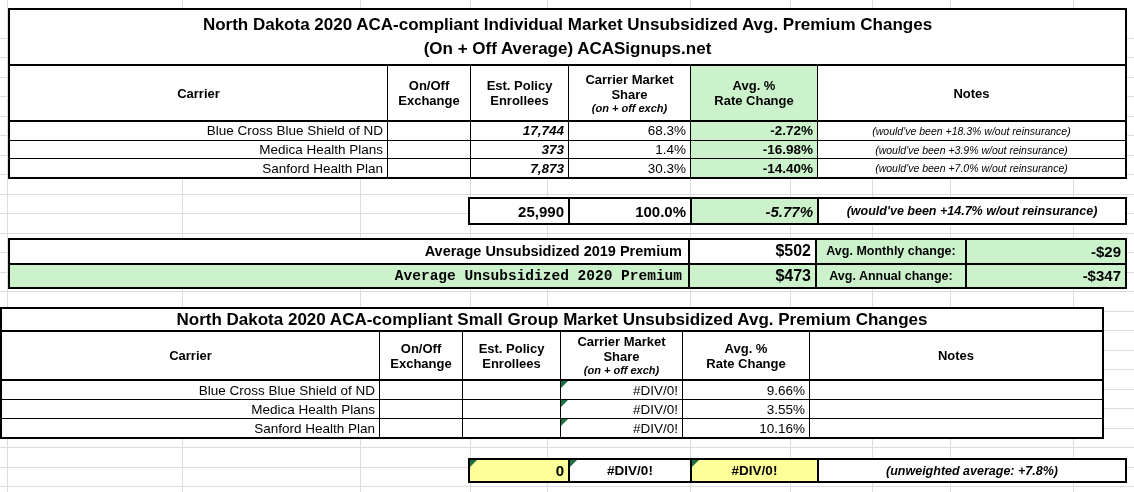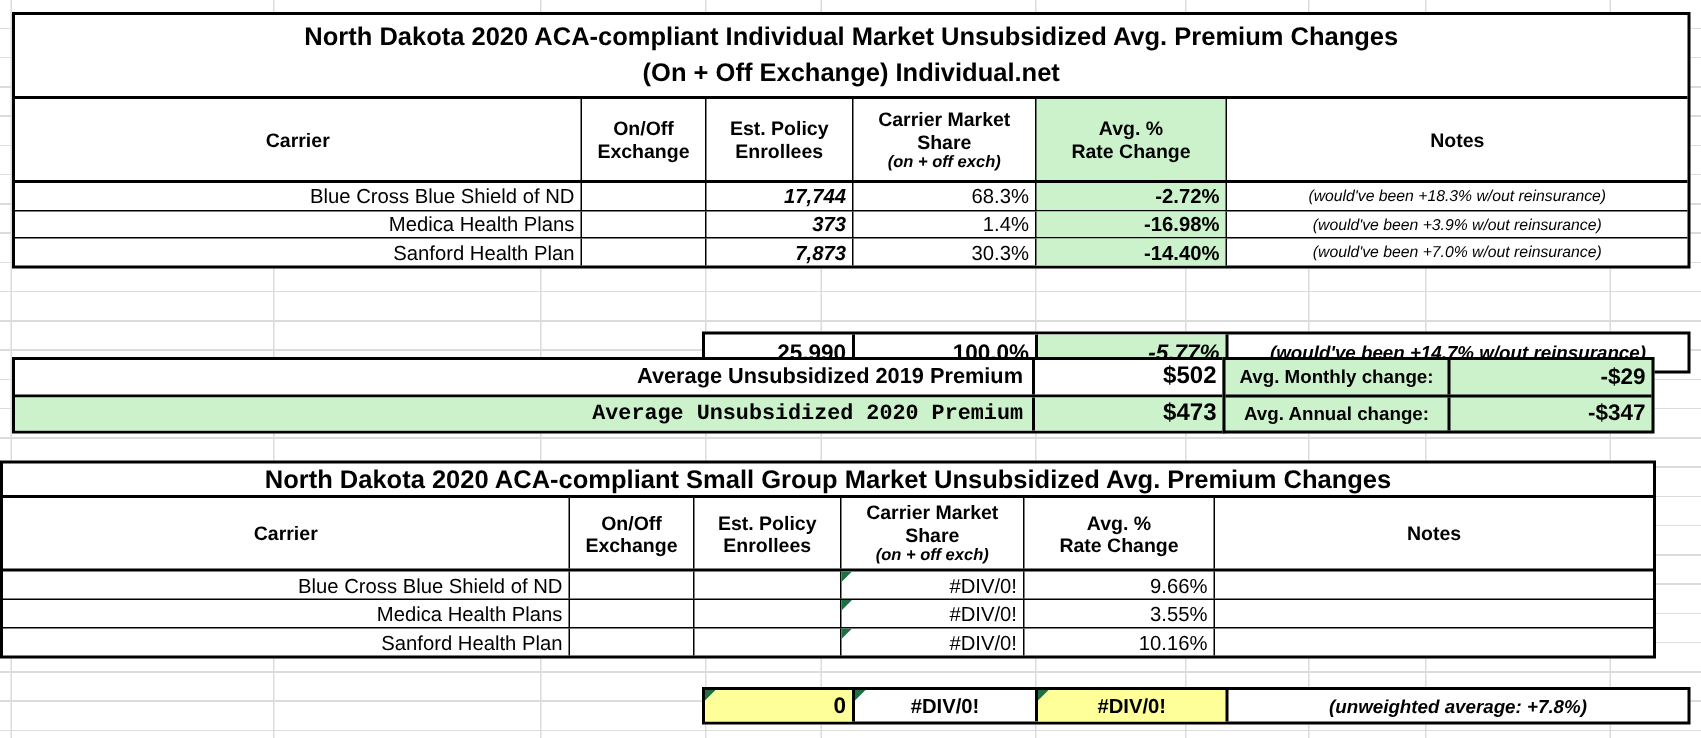--- a/index.html
+++ b/index.html
@@ -51,21 +51,21 @@
   <div class="vline" style="left:547px"></div>
   <div class="vline" style="left:690px"></div>
   <div class="vline" style="left:790px"></div>
   <div class="vline" style="left:872px"></div>
   <div class="vline" style="left:950px"></div>
   <div class="vline" style="left:1073px"></div>
 
   <div class="box" style="left:8px; top:8px; width:1119px; height:171px; display:flex; flex-direction:column;">
     <div class="title-main">
       <div>North Dakota 2020 ACA-compliant Individual Market Unsubsidized Avg. Premium Changes</div>
-      <div>(On + Off Exchange) Individual.net</div>
+      <div>(On + Off Average) ACASignups.net</div>
     </div>
     <div class="flexrow hrow">
       <div class="cell hcell c-carrier">
         <span>Carrier</span>
       </div>
       <div class="cell hcell c-exch bl1">
         <span>On/Off</span>
         <span>Exchange</span>
       </div>
       <div class="cell hcell c-enr bl1">
@@ -105,39 +105,39 @@
     <div class="flexrow drow">
       <div class="cell cellfont c-carrier right">Sanford Health Plan</div>
       <div class="cell cellfont c-exch bl1"></div>
       <div class="cell cellfont c-enr bl1 right" style="font-weight:bold;font-style:italic">7,873</div>
       <div class="cell cellfont c-share bl1 right">30.3%</div>
       <div class="cell cellfont c-rate bl1 right green" style="font-weight:bold">-14.40%</div>
       <div class="cell notefont c-notes bl1 center">(would've been +7.0% w/out reinsurance)</div>
     </div>
   </div>
 
-  <div class="box flexrow" style="left:468px; top:197px; width:659px; height:28px;margin-top:24px;">
+  <div class="box flexrow" style="left:468px; top:197px; width:659px; height:28px;">
     <div class="cell totfont c-enr right">25,990</div>
     <div class="cell totfont c-share bl2 right">100.0%</div>
     <div class="cell totfont c-rate bl2 right green" style="font-style:italic">-5.77%</div>
     <div class="cell totnote c-notes bl2 center">(would've been +14.7% w/out reinsurance)</div>
   </div>
 
   <div class="box" style="left:8px; top:238px; width:809px; height:51px; display:flex; flex-direction:column;">
     <div class="flexrow" style="flex:1; border-bottom:2px solid #000;">
       <div class="cell premlabel right" style="flex:1; padding-right:6px;">Average Unsubsidized 2019 Premium</div>
       <div class="cell premval c-rate bl2 right">$502</div>
     </div>
     <div class="flexrow green" style="flex:1;">
       <div class="cell premlabel right" style="flex:1; padding-right:6px;font-family:Liberation Mono, monospace;">Average Unsubsidized 2020 Premium</div>
       <div class="cell premval c-rate bl2 right">$473</div>
     </div>
   </div>
 
-  <div class="box green" style="left:815px; top:238px; width:288px; height:51px; display:flex; flex-direction:column;">
+  <div class="box green" style="left:815px; top:238px; width:312px; height:51px; display:flex; flex-direction:column;">
     <div class="flexrow" style="flex:1; border-bottom:2px solid #000;">
       <div class="cell chglabel center" style="width:148px;">Avg. Monthly change:</div>
       <div class="cell chgval bl2 right" style="flex:1;">-$29</div>
     </div>
     <div class="flexrow" style="flex:1;">
       <div class="cell chglabel center" style="width:148px;">Avg. Annual change:</div>
       <div class="cell chgval bl2 right" style="flex:1;">-$347</div>
     </div>
   </div>
 

